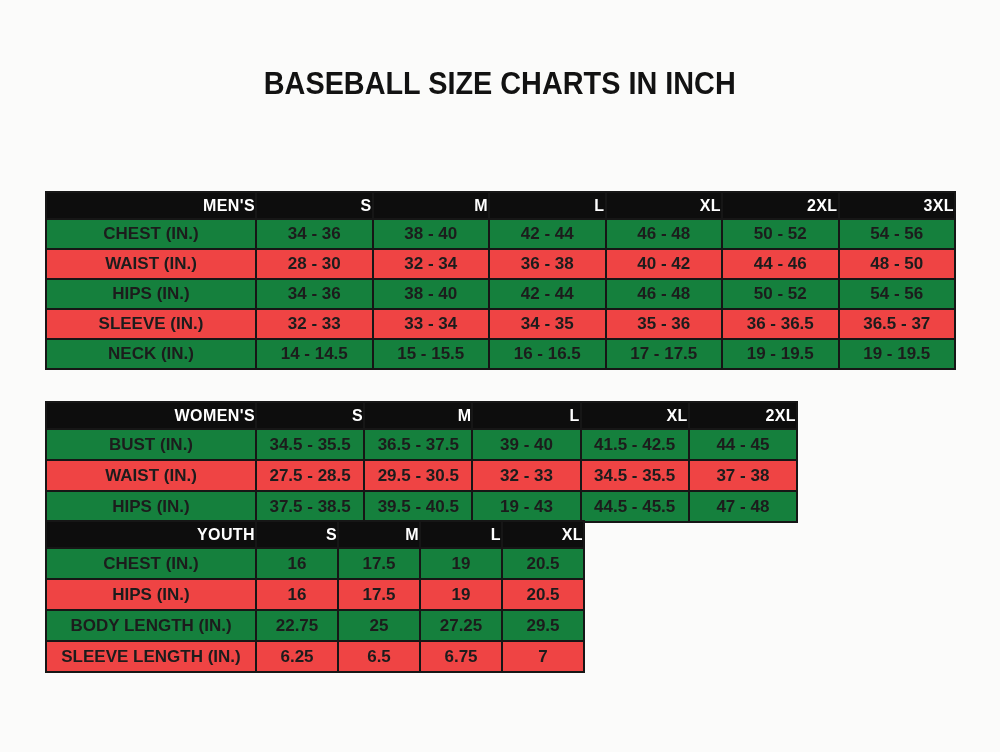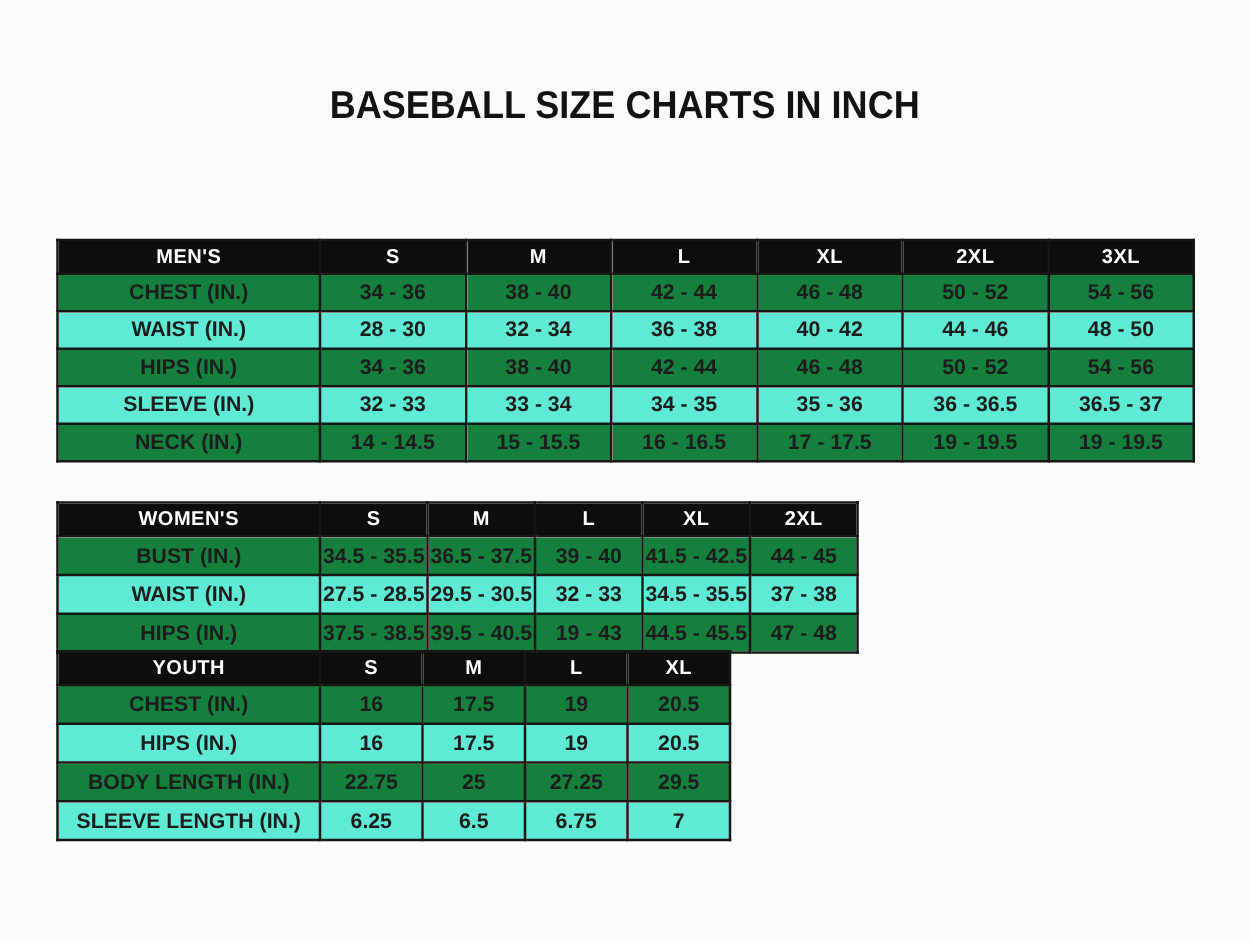--- a/index.html
+++ b/index.html
@@ -23,30 +23,30 @@
     border-collapse:collapse;table-layout:fixed;
     font-weight:bold;
   }
   .size-table th,.size-table td{
     border:2px solid #161616;
     text-align:center;vertical-align:middle;
     padding:0;overflow:hidden;white-space:nowrap;
   }
   .size-table thead th{
     background:#0d0d0d;color:#ffffff;
-    height:25px;font-size:16px;letter-spacing:.4px;
+    height:25px;font-size:16px;letter-spacing:.4px;text-align:right;
   }
   .size-table td{font-size:17px;height:28px}
   .t-mens  {top:191px;width:911px}
-  .t-womens{top:401px;width:642px}
+  .t-womens{top:401px;width:753px}
   .t-womens td{height:29px}
   .t-youth {top:520px;width:540px}
   .t-youth td{height:29px}
   tr.plain  td{background:#15803d}
-  tr.stripe td{background:#5eead4}
+  tr.stripe td{background:#ef4444}
 </style>
 </head>
 <body>
 
 <div class="page">
   <h1 class="title"><span class="title-inner">BASEBALL SIZE CHARTS IN INCH</span></h1>
 
   <table class="size-table t-mens">
       <colgroup>
         <col style="width: 210px;">

